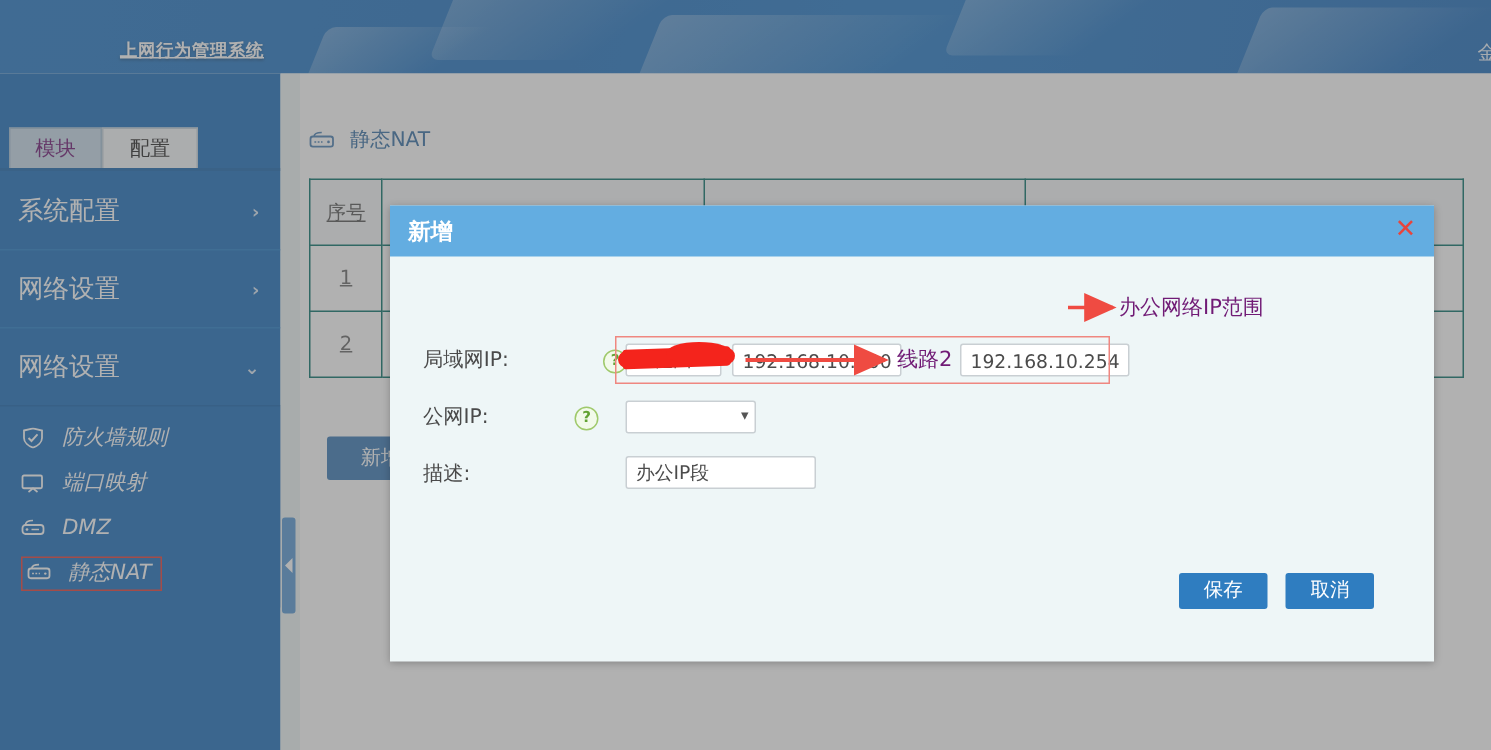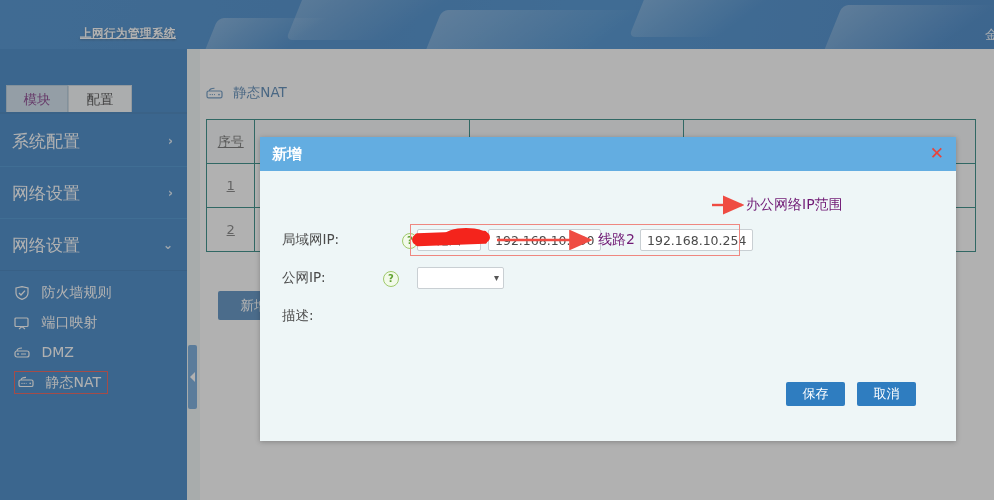--- a/index.html
+++ b/index.html
@@ -56,21 +56,21 @@
   .navlist{position:absolute;left:0;top:66px;width:187px;}
   .nav-item{
     position:relative;height:52px;line-height:52px;padding:0 14px 0 12px;
     color:#ffffff;font-size:17px;box-sizing:border-box;
     border-bottom:1px solid #2b80c9;cursor:pointer;
   }
   .nav-item .caret{
     position:absolute;right:14px;top:0;font-size:12px;color:#dbe9f6;font-weight:bold;
   }
   .nav-item.open{border-bottom:1px solid #1c67ae;}
-  .submenu{background:#2172bd;padding:6px 0 8px 0;}
+  .submenu{background:#2172bd;padding:6px 0 8px 0;font-style:italic;}
   .sub-item{
     position:relative;height:30px;line-height:30px;color:#ffffff;font-size:14px;
     padding-left:14px;box-sizing:border-box;cursor:pointer;white-space:nowrap;
   }
   .sub-item .sicon{
     display:inline-block;width:18px;height:13px;vertical-align:-2px;margin-right:5px;position:relative;
   }
   .sub-item.selected .label-wrap{
     border:1.5px solid #e8413a;padding:1px 6px 2px 3px;
     display:inline-block;line-height:18px;
@@ -326,20 +326,21 @@
 
       <div class="frow" style="top:98px;">
         <span class="flabel">公网IP:</span>
       </div>
       <span class="qmark" style="position:absolute;left:118px;top:100px;">?</span>
       <div class="ctl-sel" style="position:absolute;left:157px;top:96px;width:87px;"></div>
 
       <div class="frow" style="top:136px;">
         <span class="flabel">描述:</span>
       </div>
+      <input class="ctl-input" style="position: absolute; left: 157px; top: 133px; width: 127px;" value="办公IP段">
 
       <div class="redbox" style="left:150px;top:53px;width:330px;height:32px;"></div>
 
       <div style="position:absolute;left:488px;top:211px;margin-left:38px;">
         <span class="mbtn">保存</span>
         <span class="mbtn" style="margin-left:7px;">取消</span>
       </div>
     </div>
   </div>
 

